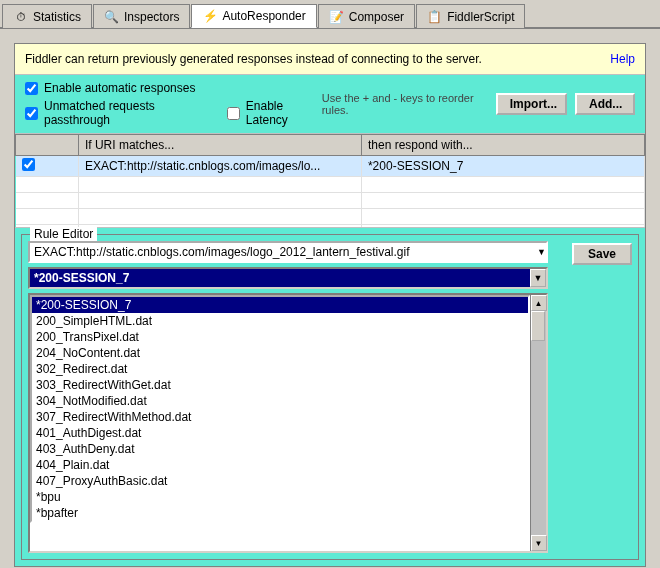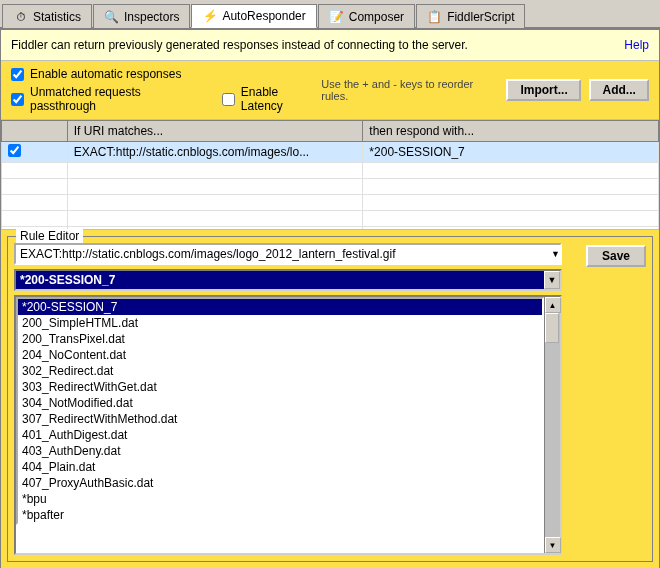--- a/index.html
+++ b/index.html
@@ -44,23 +44,23 @@
     .tab-icon {
       width: 16px;
       height: 16px;
       display: inline-flex;
       align-items: center;
       justify-content: center;
     }
 
     
     .main-content {
-      background: #fde047;
+      background: #5eead4;
       border: 1px solid #808080;
-      margin: 0;
+      margin: 14px;
       padding: 0;
     }
 
     
     .info-banner {
       background: #ffffd0;
       border-bottom: 1px solid #c0c0c0;
       padding: 8px 10px;
       display: flex;
       justify-content: space-between;
@@ -291,21 +291,21 @@
     .scrollbar-thumb {
       width: 14px;
       height: 30px;
       background: #d4d0c8;
       border: 1px outset #ffffff;
       position: absolute;
       top: 0;
     }
 
     .table-area {
-      height: 110px;
+      height: 94px;
       overflow: hidden;
       border-bottom: 1px solid #c0c0c0;
     }
   </style>
 </head>
 <body>
 
 <div class="tab-bar">
   <div class="tab">
     <span class="tab-icon">⏱</span>

